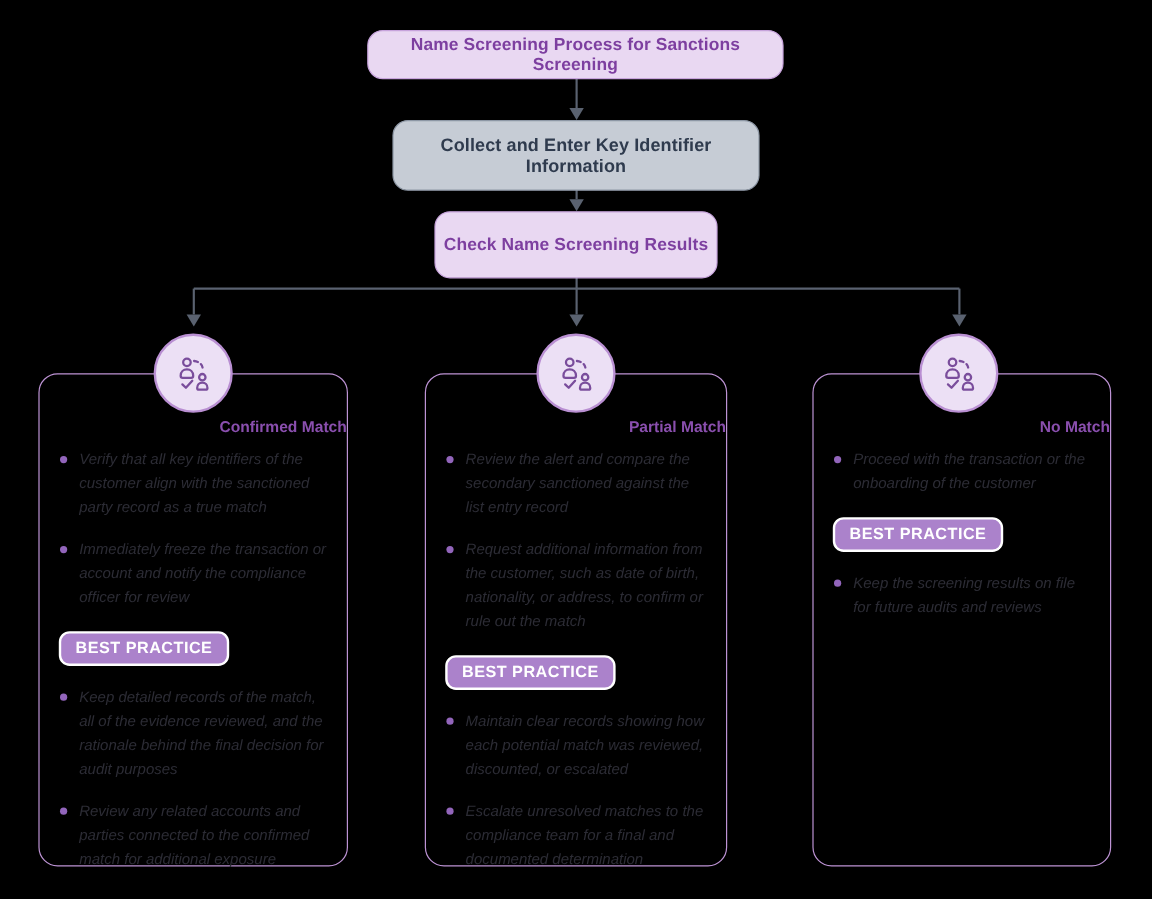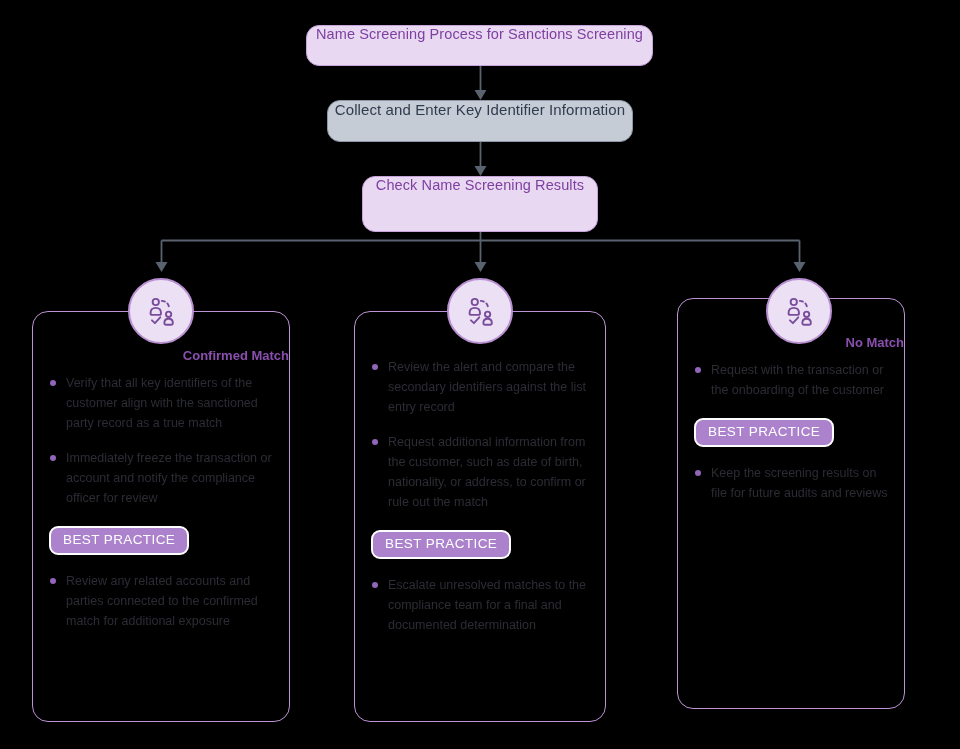--- a/index.html
+++ b/index.html
@@ -3,46 +3,46 @@
 <meta charset="utf-8">
 <style>
   html,body{margin:0;padding:0;background:#000;}
   .stage{
     position:relative;width:960px;height:749px;background:#000;overflow:hidden;
     font-family:"Liberation Sans",sans-serif;
   }
   svg.connectors{position:absolute;left:0;top:0;z-index:1;}
   .flow-node{
     position:absolute;z-index:2;box-sizing:border-box;
-    display:flex;justify-content:center;text-align:center;
-    border-radius:13px;font-weight:normal;letter-spacing:.1px;
+    display:flex;align-items:center;justify-content:center;text-align:center;
+    border-radius:13px;font-weight:bold;letter-spacing:.1px;
   }
   .node-purple{background:#e9d8f2;border:1.5px solid #c7a3dc;color:#7d3fa0;font-size:14.5px;}
   .node-gray{background:#c6ccd5;border:1.5px solid #8d97a5;color:#2f3b4e;font-size:15px;}
   .outcome-card{
     position:absolute;z-index:2;box-sizing:border-box;background:transparent;
     border:1.5px solid #bd93d4;border-radius:16px;padding-top:36px;
   }
   .card-title{
     text-align:right;color:#8a4fae;font-size:13px;font-weight:bold;height:16px;line-height:16px;
   }
   .card-body{padding:9px 13px 0 16px;}
   ul.bullets{list-style:none;margin:0;padding:0;}
   ul.bullets li{
     position:relative;padding-left:17px;margin:0 0 15px 0;
-    color:#2c2c35;font-size:12.5px;line-height:20px;
+    color:#2c2c35;font-size:12.5px;line-height:20px;font-style:italic;
   }
   ul.bullets li::before{
     content:"";position:absolute;left:1px;top:7px;width:6px;height:6px;
     border-radius:3px;background:#9265bb;
   }
   .best-badge{
     display:inline-block;margin:3px 0 16px 0;padding:3px 12px 4px 12px;
     background:#ab82cb;border:2.5px solid #ffffff;border-radius:9px;
-    color:#ffffff;font-size:13.5px;font-weight:normal;letter-spacing:.4px;line-height:18px;
+    color:#ffffff;font-size:13.5px;font-weight:bold;letter-spacing:.4px;line-height:18px;
   }
   .match-circle{
     position:absolute;z-index:3;width:66px;height:66px;border-radius:50%;
     background:#ece0f5;border:2px solid #b98fd2;box-sizing:border-box;
     display:flex;align-items:center;justify-content:center;
   }
 </style>
 </head>
 <body>
 
@@ -64,60 +64,63 @@
       <path d="M155.5 262 H167.5 L161.5 272 Z"></path>
       <path d="M474.5 262 H486.5 L480.5 272 Z"></path>
       <path d="M793.5 262 H805.5 L799.5 272 Z"></path>
     </g>
   </svg>
 
   <div class="flow-node node-purple" style="left:306px;top:25px;width:347px;height:41px;">
     <span>Name Screening Process for Sanctions Screening</span>
   </div>
 
-  <div class="flow-node node-gray" style="left:327px;top:100px;width:306px;height:42px;">
+  <div class="flow-node node-gray" style="left:327px;top:100px;width:306px;height:59px;">
     <span>Collect and Enter Key Identifier Information</span>
   </div>
 
   <div class="flow-node node-purple" style="left:362px;top:176px;width:236px;height:56px;">
     <span>Check Name Screening Results</span>
   </div>
 
   <div class="outcome-card" style="left:32px;top:311px;width:258px;height:411px;">
     <div class="card-title">Confirmed Match</div>
     <div class="card-body">
       <ul class="bullets">
         <li>Verify that all key identifiers of the customer align with the sanctioned party record as a true match</li>
         <li>Immediately freeze the transaction or account and notify the compliance officer for review</li>
       </ul>
       <div class="best-badge">BEST PRACTICE</div>
       <ul class="bullets">
+        <li>Keep detailed records of the match, all of the evidence reviewed, and the rationale behind the final decision for audit purposes</li>
         <li>Review any related accounts and parties connected to the confirmed match for additional exposure</li>
       </ul>
     </div>
   </div>
 
   <div class="outcome-card" style="left:354px;top:311px;width:252px;height:411px;">
+    <div class="card-title">Partial Match</div>
     <div class="card-body">
       <ul class="bullets">
-        <li>Review the alert and compare the secondary identifiers against the list entry record</li>
+        <li>Review the alert and compare the secondary sanctioned against the list entry record</li>
         <li>Request additional information from the customer, such as date of birth, nationality, or address, to confirm or rule out the match</li>
       </ul>
       <div class="best-badge">BEST PRACTICE</div>
       <ul class="bullets">
+        <li>Maintain clear records showing how each potential match was reviewed, discounted, or escalated</li>
         <li>Escalate unresolved matches to the compliance team for a final and documented determination</li>
       </ul>
     </div>
   </div>
 
-  <div class="outcome-card" style="left:677px;top:298px;width:228px;height:411px;">
+  <div class="outcome-card" style="left:677px;top:311px;width:249px;height:411px;">
     <div class="card-title">No Match</div>
     <div class="card-body">
       <ul class="bullets">
-        <li>Request with the transaction or the onboarding of the customer</li>
+        <li>Proceed with the transaction or the onboarding of the customer</li>
       </ul>
       <div class="best-badge">BEST PRACTICE</div>
       <ul class="bullets">
         <li>Keep the screening results on file for future audits and reviews</li>
       </ul>
     </div>
   </div>
 
   <div class="match-circle" style="left:128px;top:278px;">
     <svg width="38" height="38" viewBox="0 0 40 40" fill="none" stroke="#7a4d9c" stroke-width="2" stroke-linecap="round" stroke-linejoin="round">

